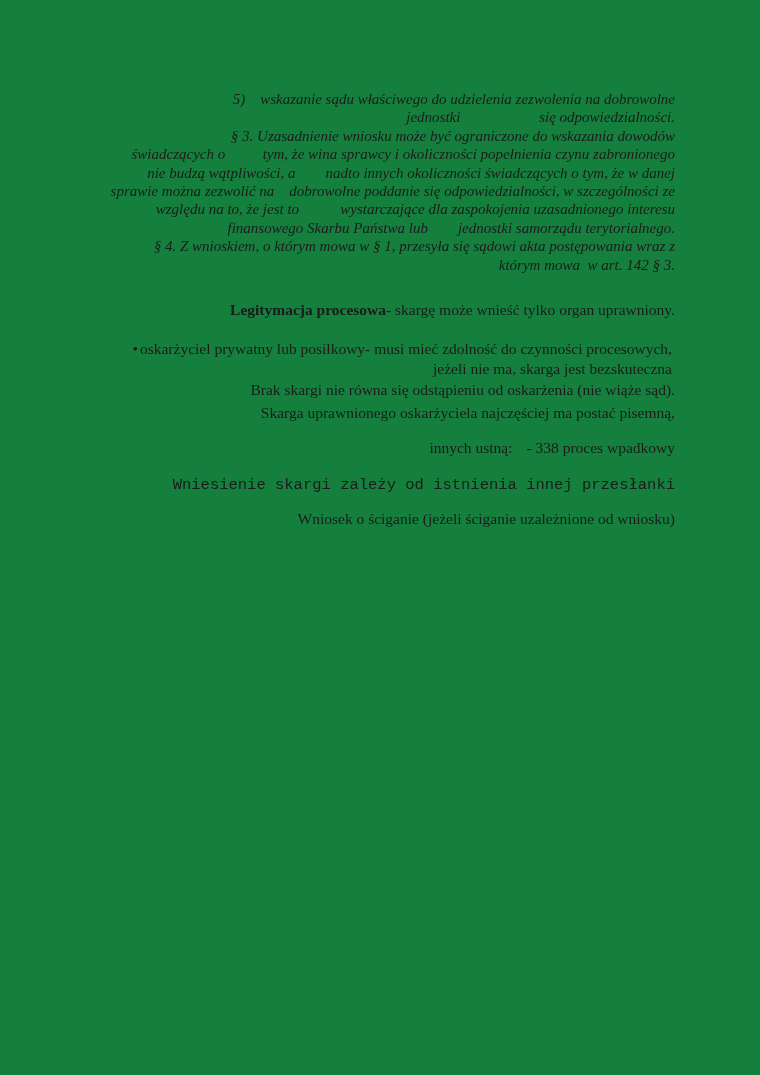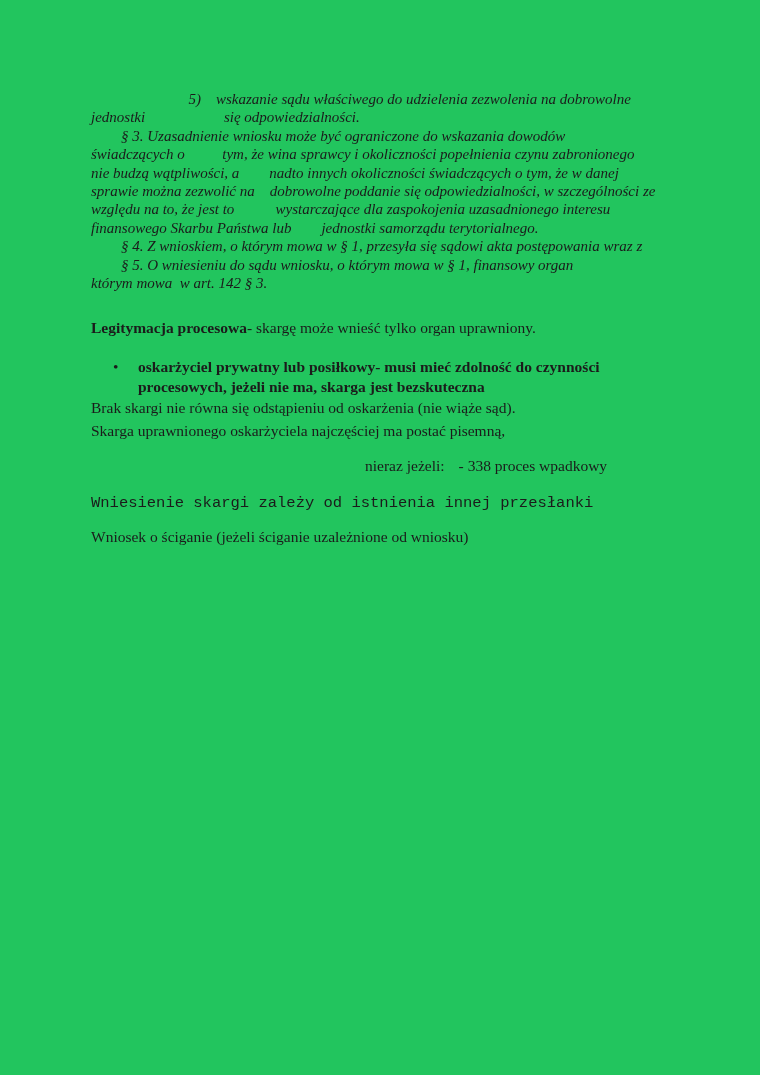--- a/index.html
+++ b/index.html
@@ -1,25 +1,26 @@
 <!DOCTYPE html>
 <html><head>
 <meta charset="utf-8">
 <style>
   html, body { margin: 0; padding: 0; background: #ffffff; }
   .page {
     position: relative;
     width: 760px;
     height: 1075px;
-    background: #22c55e;
+    background: #15803d;
     color: #1b1b1b;
     box-sizing: border-box;
     padding: 90px 85px 0 91px;
     font-family: "Liberation Serif", serif;
     overflow: hidden;
+    text-align: right;
   }
   .statute {
     font-style: italic;
     font-size: 15px;
     line-height: 18.4px;
   }
   .statute .line { white-space: pre-wrap; }
   .heading {
     margin-top: 26px;
     font-size: 15.5px;
@@ -30,21 +31,21 @@
     margin-top: 18px;
     display: flex;
     font-size: 15.5px;
     line-height: 20.5px;
   }
   .bullet .marker {
     width: 25px;
     padding-left: 22px;
     flex: 0 0 auto;
   }
-  .bullet .text { max-width: 534px; font-weight: bold; }
+  .bullet .text { max-width: 534px; }
   .para {
     font-size: 15.5px;
     line-height: 20.5px;
   }
   .p-no-complaint { margin-top: 0; }
   .p-written { margin-top: 3px; }
   .p-oral {
     margin-top: 14px;
     padding-left: 274px;
     white-space: pre-wrap;
@@ -65,36 +66,35 @@
   <div class="statute">
     <div class="line">                          5)    wskazanie sądu właściwego do udzielenia zezwolenia na dobrowolne</div>
     <div class="line">jednostki                     się odpowiedzialności.</div>
     <div class="line">        § 3. Uzasadnienie wniosku może być ograniczone do wskazania dowodów</div>
     <div class="line">świadczących o          tym, że wina sprawcy i okoliczności popełnienia czynu zabronionego</div>
     <div class="line">nie budzą wątpliwości, a        nadto innych okoliczności świadczących o tym, że w danej</div>
     <div class="line">sprawie można zezwolić na    dobrowolne poddanie się odpowiedzialności, w szczególności ze</div>
     <div class="line">względu na to, że jest to           wystarczające dla zaspokojenia uzasadnionego interesu</div>
     <div class="line">finansowego Skarbu Państwa lub        jednostki samorządu terytorialnego.</div>
     <div class="line">        § 4. Z wnioskiem, o którym mowa w § 1, przesyła się sądowi akta postępowania wraz z</div>
-    <div class="line">        § 5. O wniesieniu do sądu wniosku, o którym mowa w § 1, finansowy organ</div>
     <div class="line">którym mowa  w art. 142 § 3.</div>
   </div>
 
   <div class="heading"><span class="b">Legitymacja procesowa</span><span>- skargę może wnieść tylko organ uprawniony.</span></div>
 
   <div class="bullet">
     <span class="marker">•</span>
     <span class="text">oskarżyciel prywatny lub posiłkowy- musi mieć zdolność do czynności procesowych, jeżeli nie ma, skarga jest bezskuteczna</span>
   </div>
 
   <div class="para p-no-complaint">Brak skargi nie równa się odstąpieniu od oskarżenia (nie wiąże sąd).</div>
 
   <div class="para p-written">Skarga uprawnionego oskarżyciela najczęściej ma postać pisemną,</div>
 
-  <div class="para p-oral"><span class="oral-label">nieraz jeżeli:</span><span>- 338 proces wpadkowy</span></div>
+  <div class="para p-oral"><span class="oral-label">innych ustną:</span><span>- 338 proces wpadkowy</span></div>
 
   <div class="para p-oral2">
   </div>
 
   <div class="para p-premise">Wniesienie skargi zależy od istnienia innej przesłanki</div>
 
   <div class="para p-motion">Wniosek o ściganie (jeżeli ściganie uzależnione od wniosku)</div>
 
 </div>
 

